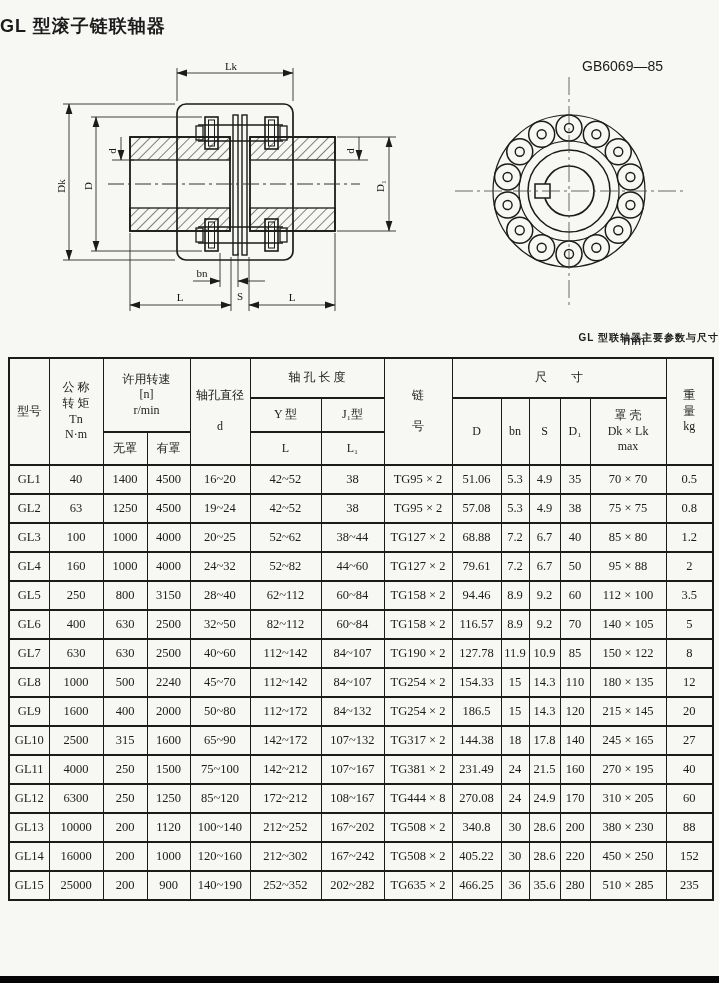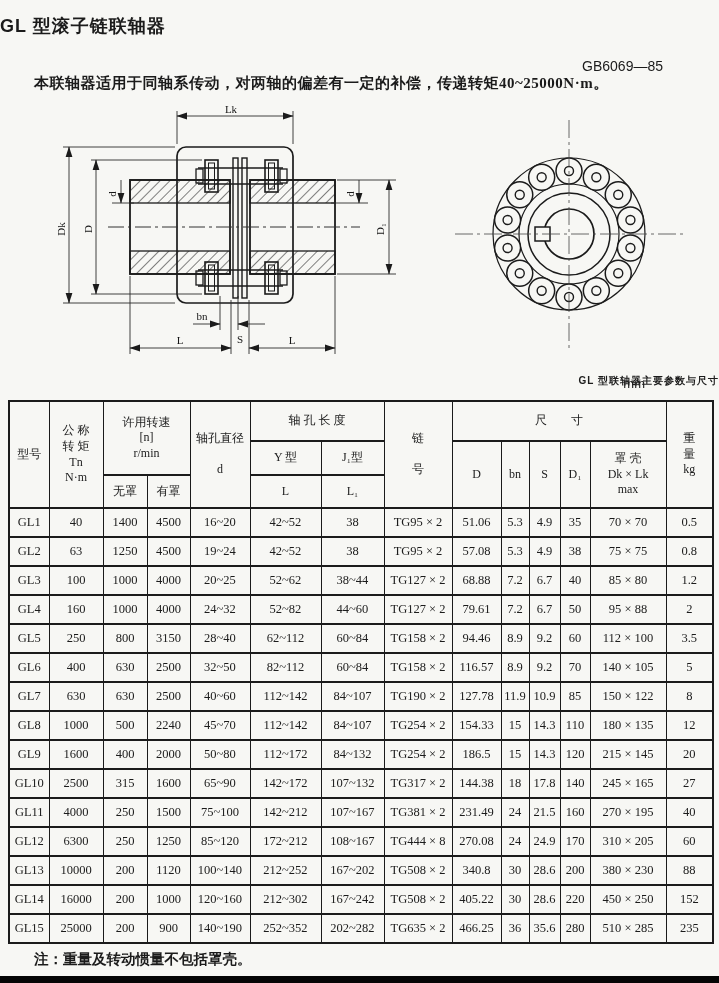--- a/index.html
+++ b/index.html
@@ -40,21 +40,20 @@
 </head>
 <body>
 
 <div class="page">
 
   <div class="doc-header">
     <span class="doc-title">GL 型滚子链联轴器</span>
     <span class="std-no">GB6069—85</span>
   </div>
 
-  <p class="intro">本联轴器适用于同轴系传动，对两轴的偏差有一定的补偿，传递转矩40~25000N·m。</p>
 
   <div class="figure">
 
     <svg class="side-view" width="420" height="268" viewBox="0 0 420 268">
       <defs>
         <pattern id="hatch" patternUnits="userSpaceOnUse" width="7" height="7" patternTransform="rotate(45)">
           <line x1="0" y1="0" x2="0" y2="7" stroke="#1b1b1b" stroke-width="1.1"></line>
         </pattern>
         <marker id="arr" markerWidth="11" markerHeight="8" refX="10" refY="4" orient="auto-start-reverse" markerUnits="userSpaceOnUse">
           <path d="M0,0.6 L10.5,4 L0,7.4 z" fill="#1b1b1b"></path>
@@ -487,16 +486,15 @@
           <td>466.25</td>
           <td>36</td>
           <td>35.6</td>
           <td>280</td>
           <td>510 × 285</td>
           <td>235</td>
         </tr>
       </tbody>
   </table>
 
-  <p class="note">注：重量及转动惯量不包括罩壳。</p>
 
   <div class="bottom-bar"></div>
 </div>
 
 </body></html>

